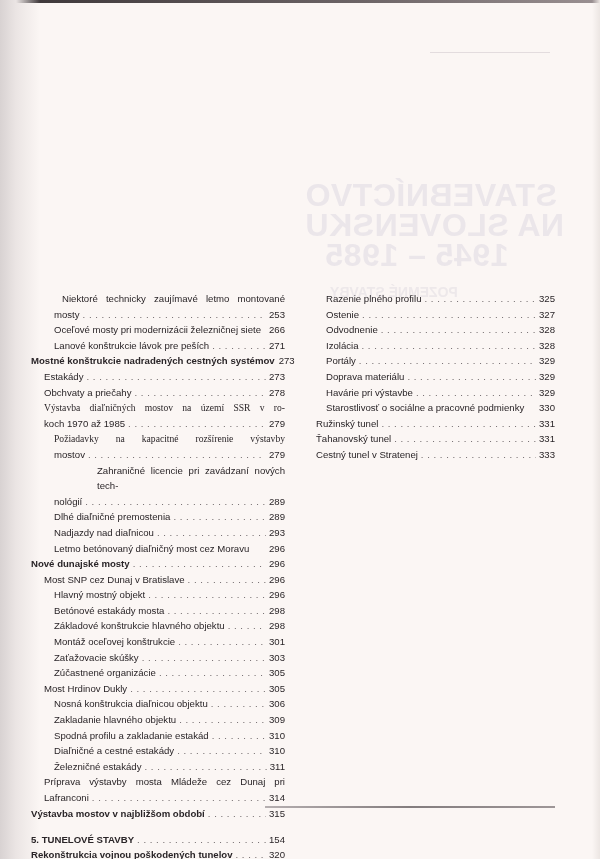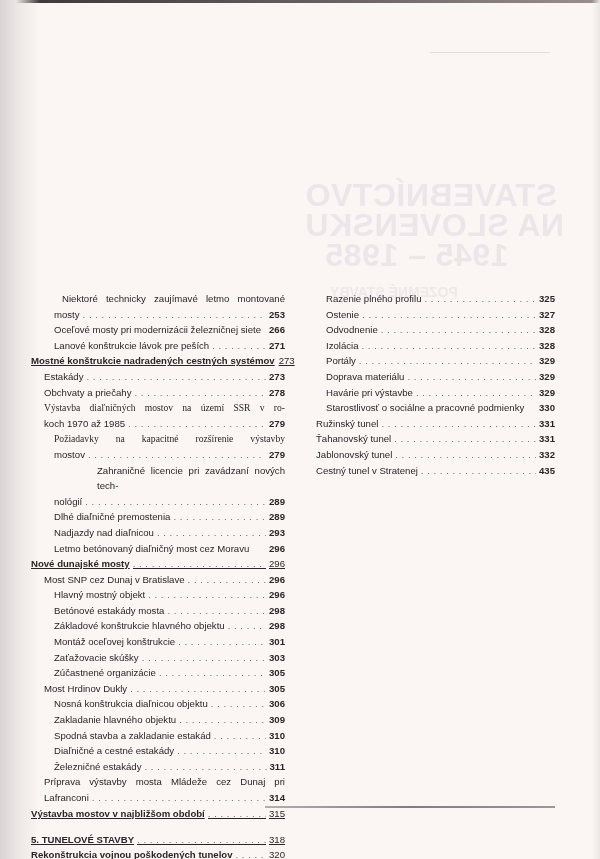--- a/index.html
+++ b/index.html
@@ -43,35 +43,35 @@
 
     .toc-col { position: absolute; top: 291px; }
     .toc-left { left: 31px; width: 254px; }
     .toc-right { left: 316px; width: 239px; }
     .toc-entry {
       font-size: 9.6px; line-height: 15.6px; position: relative;
       display: flex; align-items: baseline; white-space: nowrap;
     }
     .toc-entry.wrap { white-space: normal; display: block; text-align: justify; }
     .toc-entry.bold { font-weight: bold; }
-    .lvl0 { padding-left: 0; text-decoration: underline; }
+    .lvl0 { padding-left: 0; }
     .lvl1 { padding-left: 13px; }
     .lvl2 { padding-left: 23px; }
     .toc-right .lvl1 { padding-left: 0; }
     .toc-right .lvl2 { padding-left: 10px; }
     .toc-title { flex: 0 0 auto; }
     .toc-leader {
       flex: 1 1 auto; overflow: hidden; margin: 0 3px;
       color: #6a6366; letter-spacing: 3.2px; font-weight: normal;
     }
     .toc-leader::before {
       content: ". . . . . . . . . . . . . . . . . . . . . . . . . . . . . . . . . . . . . . . . . . . . . . . . . .";
       letter-spacing: 0.5px;
     }
-    .toc-page { flex: 0 0 auto; font-weight: bold; }
+    .toc-page { flex: 0 0 auto; font-weight: normal; }
     .toc-entry.bold .toc-page { font-weight: normal; }
     .wrap-line2 { display: flex; align-items: flex-end; white-space: nowrap; }
     .gap { height: 10.4px; }
   </style>
 </head>
 <body>
 
 <div class="page-edge-top"></div>
 <div class="page-shadow-left"></div>
 <div class="page-edge-right"></div>
@@ -207,21 +207,21 @@
       <span class="toc-title">Nosná konštrukcia diaľnicou objektu</span>
       <span class="toc-leader"></span>
       <span class="toc-page">306</span>
     </div>
     <div class="toc-entry lvl2">
       <span class="toc-title">Zakladanie hlavného objektu</span>
       <span class="toc-leader"></span>
       <span class="toc-page">309</span>
     </div>
     <div class="toc-entry lvl2">
-      <span class="toc-title">Spodná stavba a zakladanie estakád</span>
+      <span class="toc-title">Spodná profilu a zakladanie estakád</span>
       <span class="toc-leader"></span>
       <span class="toc-page">310</span>
     </div>
     <div class="toc-entry lvl2">
       <span class="toc-title">Diaľničné a cestné estakády</span>
       <span class="toc-leader"></span>
       <span class="toc-page">310</span>
     </div>
     <div class="toc-entry lvl2">
       <span class="toc-title">Železničné estakády</span>
@@ -238,21 +238,21 @@
     </div>
     <div class="toc-entry lvl0 bold">
       <span class="toc-title">Výstavba mostov v najbližšom období</span>
       <span class="toc-leader"></span>
       <span class="toc-page">315</span>
     </div>
     <div class="gap"></div>
     <div class="toc-entry lvl0 bold">
       <span class="toc-title">5. TUNELOVÉ STAVBY</span>
       <span class="toc-leader"></span>
-      <span class="toc-page">318</span>
+      <span class="toc-page">154</span>
     </div>
     <div class="toc-entry lvl0 bold">
       <span class="toc-title">Rekonštrukcia vojnou poškodených tunelov</span>
       <span class="toc-leader"></span>
       <span class="toc-page">320</span>
     </div>
     <div class="toc-entry lvl0 bold">
       <span class="toc-title">Nové železničné tunely</span>
       <span class="toc-leader"></span>
       <span class="toc-page">320</span>
@@ -303,22 +303,17 @@
       <span class="toc-title">Ružinský tunel</span>
       <span class="toc-leader"></span>
       <span class="toc-page">331</span>
     </div>
     <div class="toc-entry lvl1">
       <span class="toc-title">Ťahanovský tunel</span>
       <span class="toc-leader"></span>
       <span class="toc-page">331</span>
     </div>
     <div class="toc-entry lvl1">
-      <span class="toc-title">Jablonovský tunel</span>
-      <span class="toc-leader"></span>
-      <span class="toc-page">332</span>
-    </div>
-    <div class="toc-entry lvl1">
       <span class="toc-title">Cestný tunel v Stratenej</span>
       <span class="toc-leader"></span>
-      <span class="toc-page">435</span>
+      <span class="toc-page">333</span>
     </div>
   </div>
 
 </body></html>

